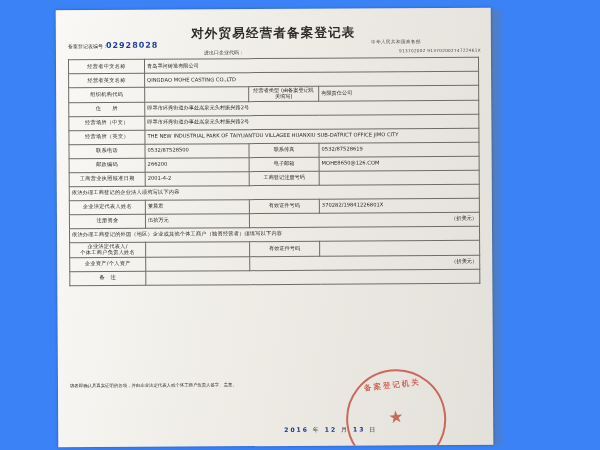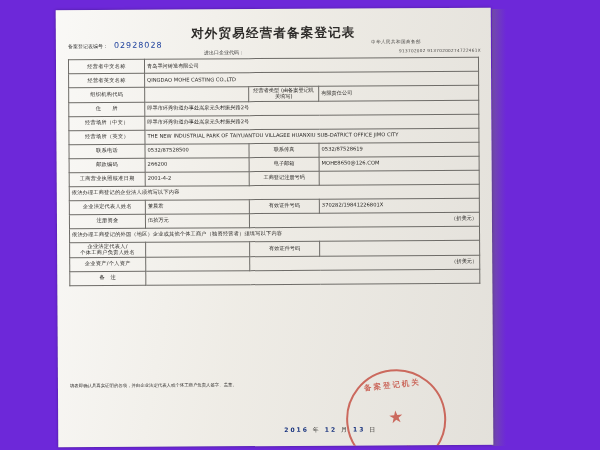--- a/index.html
+++ b/index.html
@@ -3,21 +3,21 @@
 <meta charset="utf-8">
 <style>
   html,body{margin:0;padding:0;}
   body{
     width:600px;height:450px;overflow:hidden;
     background:#d8d8d6;
     font-family:"DejaVu Sans","Liberation Sans",sans-serif;
   }
   .page{
     position:absolute;left:0;top:0;width:600px;height:450px;
-    background:#6d28d9;
+    background:#3b82f6;
   }
   
   .sheet{
     position:absolute;
     left:57px;top:9px;width:435px;height:437px;
     background:#f3f1ec;
     box-shadow:0 0 3px rgba(0,0,0,.35);
     transform:rotate(-0.35deg);
     overflow:hidden;
   }
@@ -38,22 +38,22 @@
     color:#2e2c2a;
   }
   .title-sub{
     position:absolute;right:70px;top:31px;
     font-size:4.6px;color:#4a4846;letter-spacing:.4px;
   }
   .reg-no-label{
     position:absolute;left:12px;top:33px;font-size:5px;color:#333;
   }
   .reg-no-value{
-    position:absolute;left:58px;top:31px;font-size:8px;color:#1c3f9c;
-    font-weight:normal;letter-spacing:1px;
+    position:absolute;left:50px;top:31px;font-size:8px;color:#1c3f9c;
+    font-weight:bold;letter-spacing:1px;
   }
   .imp-exp-label{
     position:absolute;left:148px;top:40px;font-size:5px;color:#333;
   }
   .code-right{
     position:absolute;right:10px;top:40px;font-size:4.2px;color:#4a4846;
     letter-spacing:.3px;
   }
   
   table.main{

